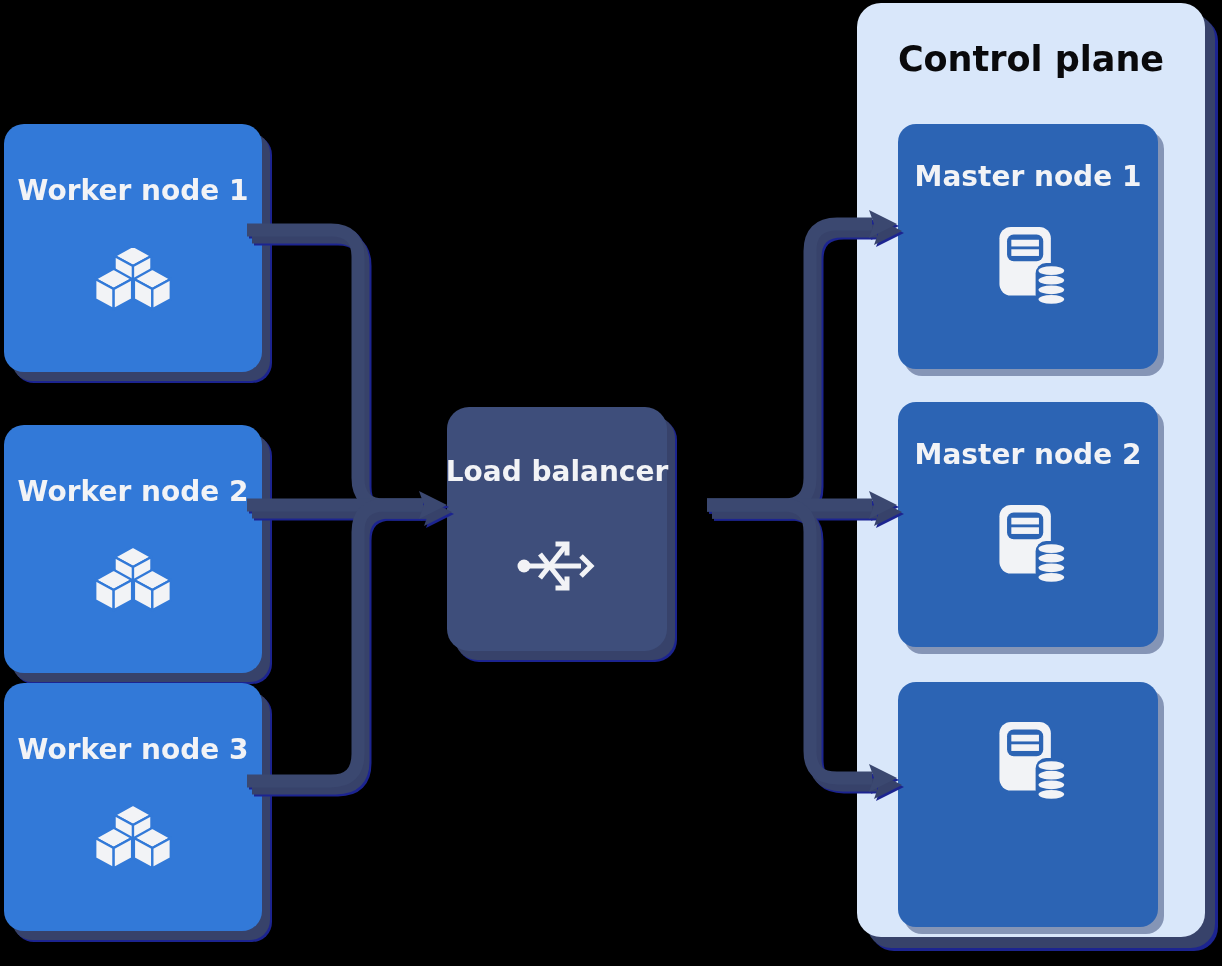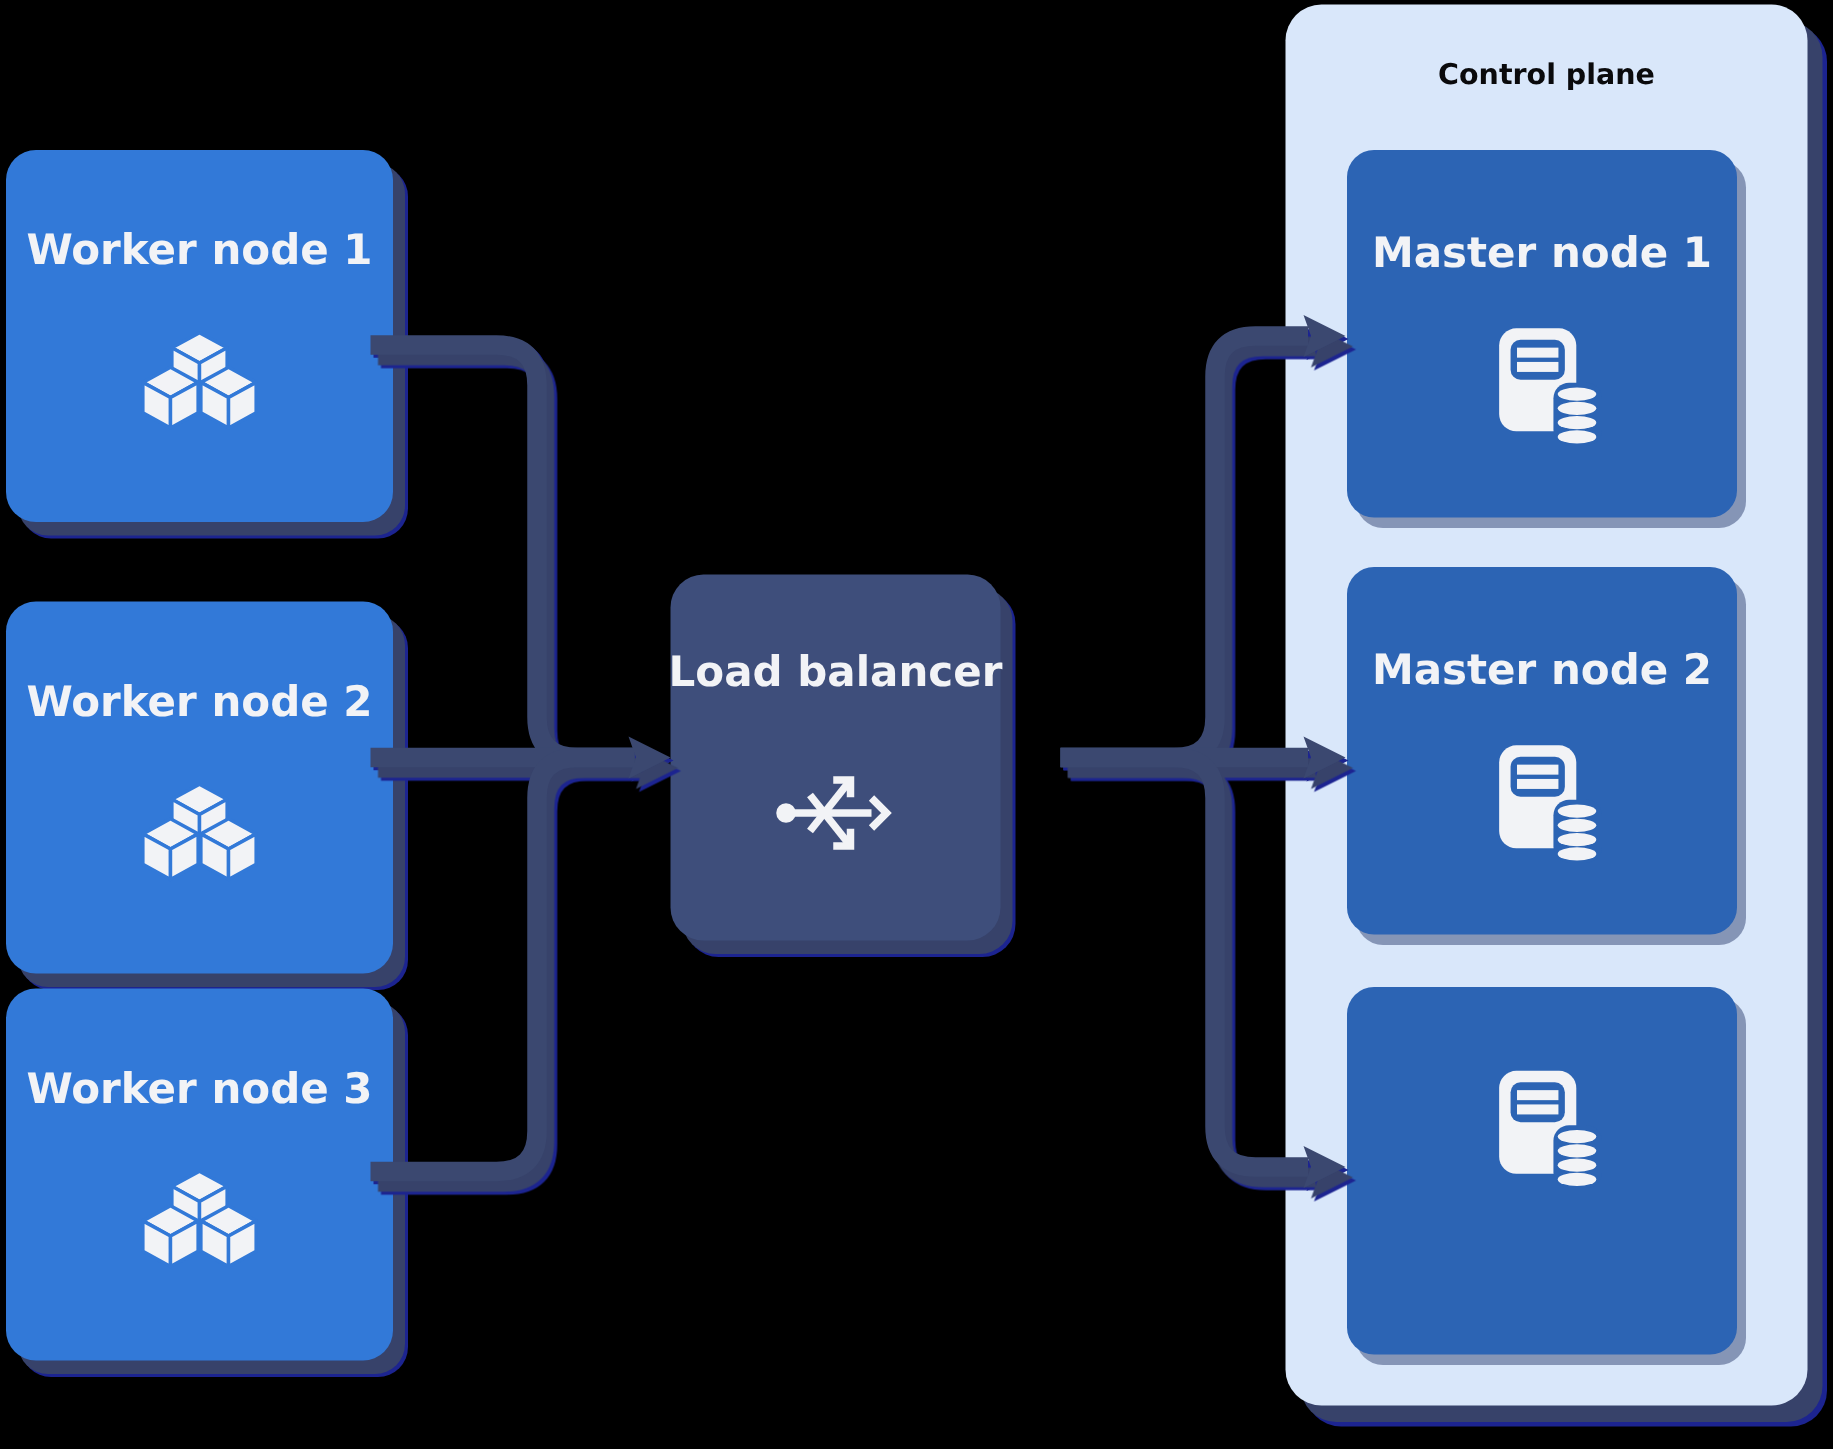--- a/index.html
+++ b/index.html
@@ -8,21 +8,21 @@
     width:1222px;height:966px;
     background:var(--background,#000);
     overflow:hidden;
     font-family:"DejaVu Sans", sans-serif;
     font-weight:bold;
   }
   
   .node{
     position:absolute;
     box-sizing:border-box;
-    display:flex;flex-direction:column;align-items:center;
+    display:flex;flex-direction:column;align-items:center;margin-top:24px;
   }
   .node .label{
     font-size:28px;
     color:var(--label_text,#f2f3f6);
     white-space:nowrap;
     line-height:33px;
   }
   
   .worker{
     left:4px;width:258px;height:248px;
@@ -43,28 +43,28 @@
   
   .control-plane{
     position:absolute;left:857px;top:3px;width:348px;height:934px;
     background:var(--control_plane_fill,#d9e7fa);
     border-radius:24px;
     box-shadow:10px 11px 0 var(--shadow,#37426a),13px 14px 0 var(--shadow_fringe,#1c2490);
   }
   .control-plane .cp-title{
     margin:0;padding-top:36px;
     text-align:center;
-    font-size:19px;
+    font-size:35px;
     color:var(--title_text,#0a0a0c);
   }
   .master{
     left:41px;width:260px;height:245px;
     background:var(--master_fill,#2c64b4);
     border-radius:18px;
-    padding-top:52px;gap:30px;
+    padding-top:36px;gap:30px;
     box-shadow:6px 7px 0 rgba(32,48,100,0.45);
   }
   .master-1{top:97px}.master-2{top:375px}.master-3{top:655px}
   
   .icon{display:block;flex:none;}
   .cube-face{fill:var(--icon_white,#f2f3f6);stroke:var(--worker_fill,#3279d8);stroke-width:2.5;stroke-linejoin:round;}
   .lb-stroke{stroke:var(--icon_white,#f2f3f6);stroke-width:5;fill:none;stroke-linecap:butt;stroke-linejoin:miter;}
   .lb-dot{fill:var(--icon_white,#f2f3f6);}
   .srv-body{fill:var(--icon_white,#f2f3f6);}
   .srv-screen{fill:var(--master_fill,#2c64b4);}

